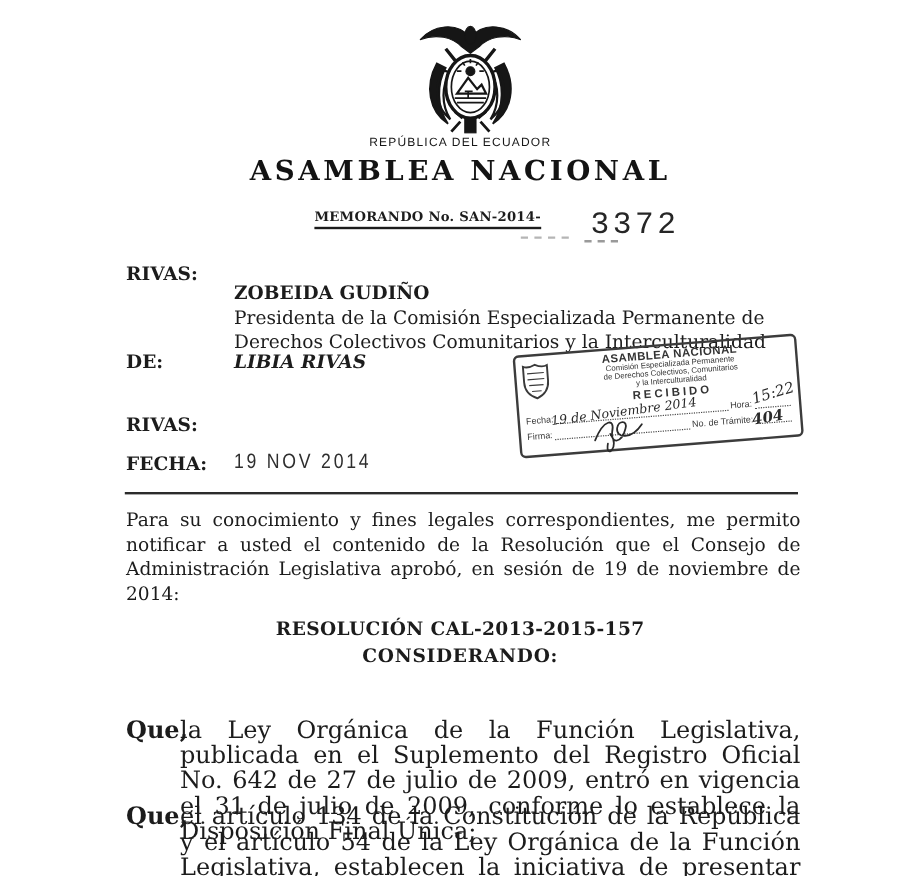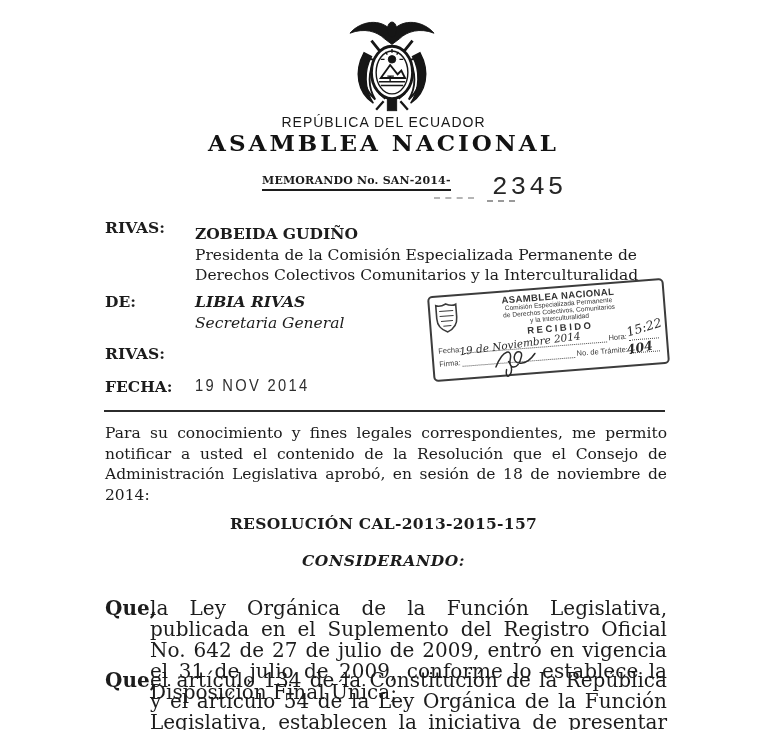--- a/index.html
+++ b/index.html
@@ -4,21 +4,21 @@
 <style>
   html,body{margin:0;padding:0;background:#ffffff;}
   .page{
     position:relative;width:767px;height:730px;background:#ffffff;overflow:hidden;
     font-family:"DejaVu Serif", serif;color:#1c1c1c;
   }
   
   .crest{position:absolute;left:336px;top:14px;width:112px;height:100px;}
   .republic{
     position:absolute;top:114px;left:0;width:767px;text-align:center;
-    font-family:"Liberation Sans", sans-serif;font-size:14px;letter-spacing:1px;color:#181818;
+    font-family:"Liberation Sans", sans-serif;font-size:10px;letter-spacing:1px;color:#181818;
   }
   .assembly{
     position:absolute;top:129px;left:0;width:767px;text-align:center;
     font-weight:bold;font-size:23px;letter-spacing:3px;color:#131313;
   }
   .memo-title{
     position:absolute;top:174px;left:262px;font-weight:bold;font-size:11px;
     border-bottom:2px solid #1c1c1c;padding-bottom:2px;letter-spacing:.2px;
   }
   .memo-number{
@@ -59,21 +59,21 @@
   .signature{position:absolute;left:56px;top:52px;width:52px;height:40px;}
   
   .divider{position:absolute;left:104px;top:410px;width:561px;height:2px;background:#2b2b2b;}
   .intro{
     position:absolute;left:105px;top:423px;width:562px;
     font-size:15.5px;line-height:20.5px;text-align:justify;
   }
   .center-head{position:absolute;left:0;width:767px;text-align:center;font-weight:bold;font-size:15.5px;letter-spacing:.3px;}
   .res-num{top:514px;}
   .res-council{top:533px;}
-  .considerando{top:551px;letter-spacing:.6px;font-style:italic;}
+  .considerando{top:537px;letter-spacing:.6px;}
   .clause{position:absolute;left:105px;width:562px;display:flex;}
   .clause-lead{flex:none;width:45px;font-weight:bold;font-size:20px;line-height:21px;}
   .clause-text{flex:1;text-align:justify;font-size:20px;line-height:21px;}
   .clause-1{top:598px;}
   .clause-2{top:670px;}
 </style>
 </head>
 <body>
 
 <div class="page">
@@ -98,34 +98,33 @@
         <rect x="55" y="89" width="10" height="13"></rect>
         <path d="M51 92 L43 101 M69 92 L77 101 M53 89 L46 83 M67 89 L74 83" stroke-width="2.5" fill="none"></path>
       </g>
     </svg>
   </div>
 
   <div class="republic">REPÚBLICA DEL ECUADOR</div>
   <div class="assembly">ASAMBLEA NACIONAL</div>
 
   <div class="memo-title">MEMORANDO No. SAN-2014-</div>
-  <div class="memo-number">2345</div>
+  <div class="memo-number">3372</div>
   <div class="artifact-dash"></div>
   <div class="artifact-dash2"></div>
 
   <div class="f-label" style="top:218px;">RIVAS:</div>
-  <div class="f-value para-value" style="top:224px;">
+  <div class="f-value para-value" style="top:234px;">
     <div class="f-name">ZOBEIDA GUDIÑO</div>
     <div>Presidenta de la Comisión Especializada Permanente de Derechos Colectivos Comunitarios y la Interculturalidad</div>
   </div>
 
   <div class="f-label" style="top:292px;">DE:</div>
   <div class="f-value" style="top:292px;font-style:italic;">
     <div class="f-name">LIBIA RIVAS</div>
-    <div>Secretaria General</div>
   </div>
 
   <div class="f-label" style="top:344px;">RIVAS:</div>
 
   <div class="f-label" style="top:377px;">FECHA:</div>
   <div class="f-value fecha-stamp" style="top:375px;">19 NOV 2014</div>
 
   <div class="stamp">
     <div class="stamp-head">
       <div class="stamp-crest">
@@ -159,21 +158,21 @@
     <span class="hw hw-tramite">404</span>
     <span class="signature">
       <svg viewBox="0 0 60 44" width="52" height="40" xmlns="http://www.w3.org/2000/svg">
         <path d="M6 24 C16 4 27 4 23 17 C20 28 31 30 36 15 C39 7 30 6 28 14 C26 24 41 26 52 12 M21 19 C30 32 14 44 18 28" stroke="#2a2a2a" stroke-width="1.7" fill="none" stroke-linecap="round"></path>
       </svg>
     </span>
   </div>
 
   <div class="divider"></div>
 
-  <div class="intro">Para su conocimiento y fines legales correspondientes, me permito notificar a usted el contenido de la Resolución que el Consejo de Administración Legislativa aprobó, en sesión de 18 de noviembre de 2014:</div>
+  <div class="intro">Para su conocimiento y fines legales correspondientes, me permito notificar a usted el contenido de la Resolución que el Consejo de Administración Legislativa aprobó, en sesión de 19 de noviembre de 2014:</div>
 
   <div class="center-head res-num">RESOLUCIÓN CAL-2013-2015-157</div>
   <div class="center-head considerando">CONSIDERANDO:</div>
 
   <div class="clause clause-1">
     <div class="clause-lead">Que,</div>
     <div class="clause-text">la Ley Orgánica de la Función Legislativa, publicada en el Suplemento del Registro Oficial No. 642 de 27 de julio de 2009, entró en vigencia el 31 de julio de 2009, conforme lo establece la Disposición Final Única;</div>
   </div>
 
   <div class="clause clause-2">

